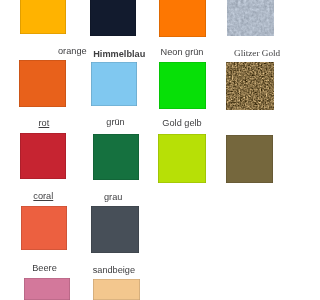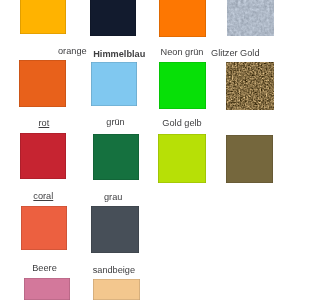--- a/index.html
+++ b/index.html
@@ -61,21 +61,21 @@
     <div class="swatch edge" style="left: 93.4px; top: 133.9px; width: 45.9px; height: 46px; background: rgb(21, 113, 63);"></div>
     <div class="swatch edge" style="left: 158.2px; top: 134.3px; width: 47.7px; height: 49.2px; background: rgb(183, 224, 6);"></div>
     <div class="swatch edge" style="left: 226px; top: 135px; width: 46.9px; height: 47.5px; background: rgb(117, 103, 61);"></div>
     <div class="swatch edge" style="left: 21px; top: 206px; width: 46.3px; height: 44.4px; background: rgb(236, 96, 64);"></div>
     <div class="swatch edge" style="left: 91.4px; top: 206.1px; width: 47.3px; height: 47px; background: rgb(71, 79, 88);"></div>
     <div class="swatch edge" style="left: 24.2px; top: 278.4px; width: 46px; height: 21.6px; background: rgb(211, 120, 155);"></div>
     <div class="swatch edge" style="left: 92.6px; top: 278.9px; width: 47.6px; height: 21.1px; background: rgb(243, 199, 142);"></div>
     <div class="label" style="color: rgb(62, 62, 64); left: 14px; top: 47.274px; margin-left: 44px;">orange</div>
     <div class="label" style="color: rgb(62, 62, 64); left: 93.2422px; top: 50.374px; font-weight: bold;">Himmelblau</div>
     <div class="label" style="color: rgb(62, 62, 64); left: 160.547px; top: 48.374px;">Neon grün</div>
-    <div class="label" style="color: rgb(62, 62, 64); left: 211px; top: 49.474px;">Glitzer Gold</div>
+    <div class="label" style="color: rgb(62, 62, 64); left: 234px; top: 49.474px; font-family: Liberation Serif, serif;">Glitzer Gold</div>
     <div class="label" style="color: rgb(62, 62, 64); left: 38.5328px; top: 118.774px; text-decoration: underline;">rot</div>
     <div class="label" style="color: rgb(62, 62, 64); left: 106.305px; top: 117.774px;">grün</div>
     <div class="label" style="color: rgb(62, 62, 64); left: 162.355px; top: 119.274px;">Gold gelb</div>
     <div class="label" style="color: rgb(62, 62, 64); left: 33.3391px; top: 191.774px; text-decoration: underline;">coral</div>
     <div class="label" style="color: rgb(62, 62, 64); left: 104.005px; top: 192.974px;">grau</div>
     <div class="label" style="color: rgb(62, 62, 64); left: 32.2344px; top: 264px;">Beere</div>
     <div class="label" style="color: rgb(62, 62, 64); left: 92.6969px; top: 266.474px;">sandbeige</div>
   </div>
 
 </body></html>

